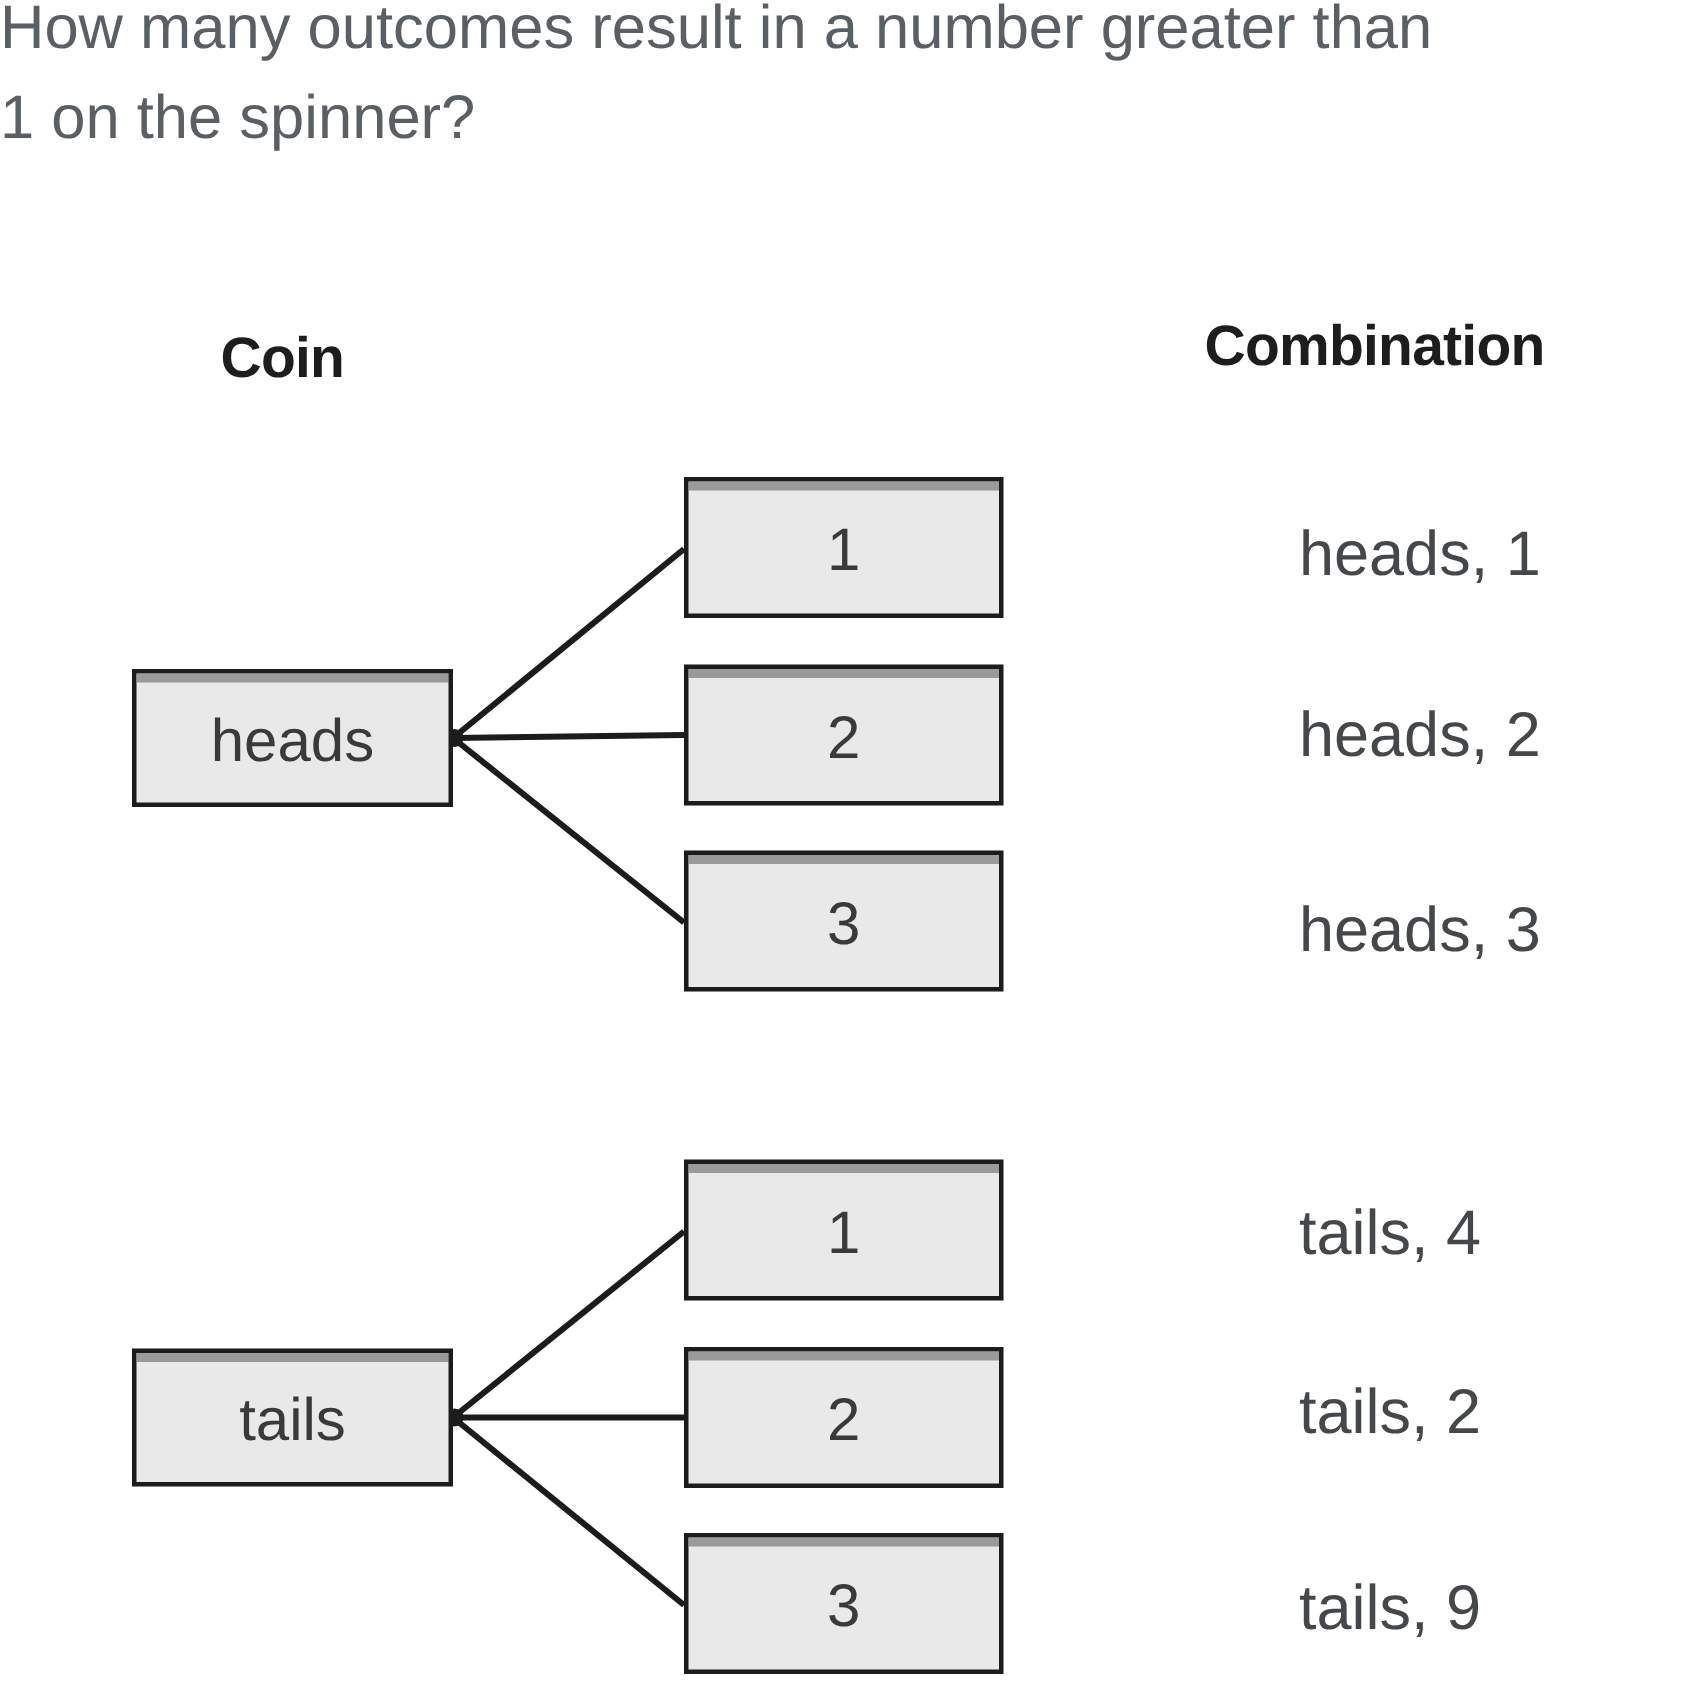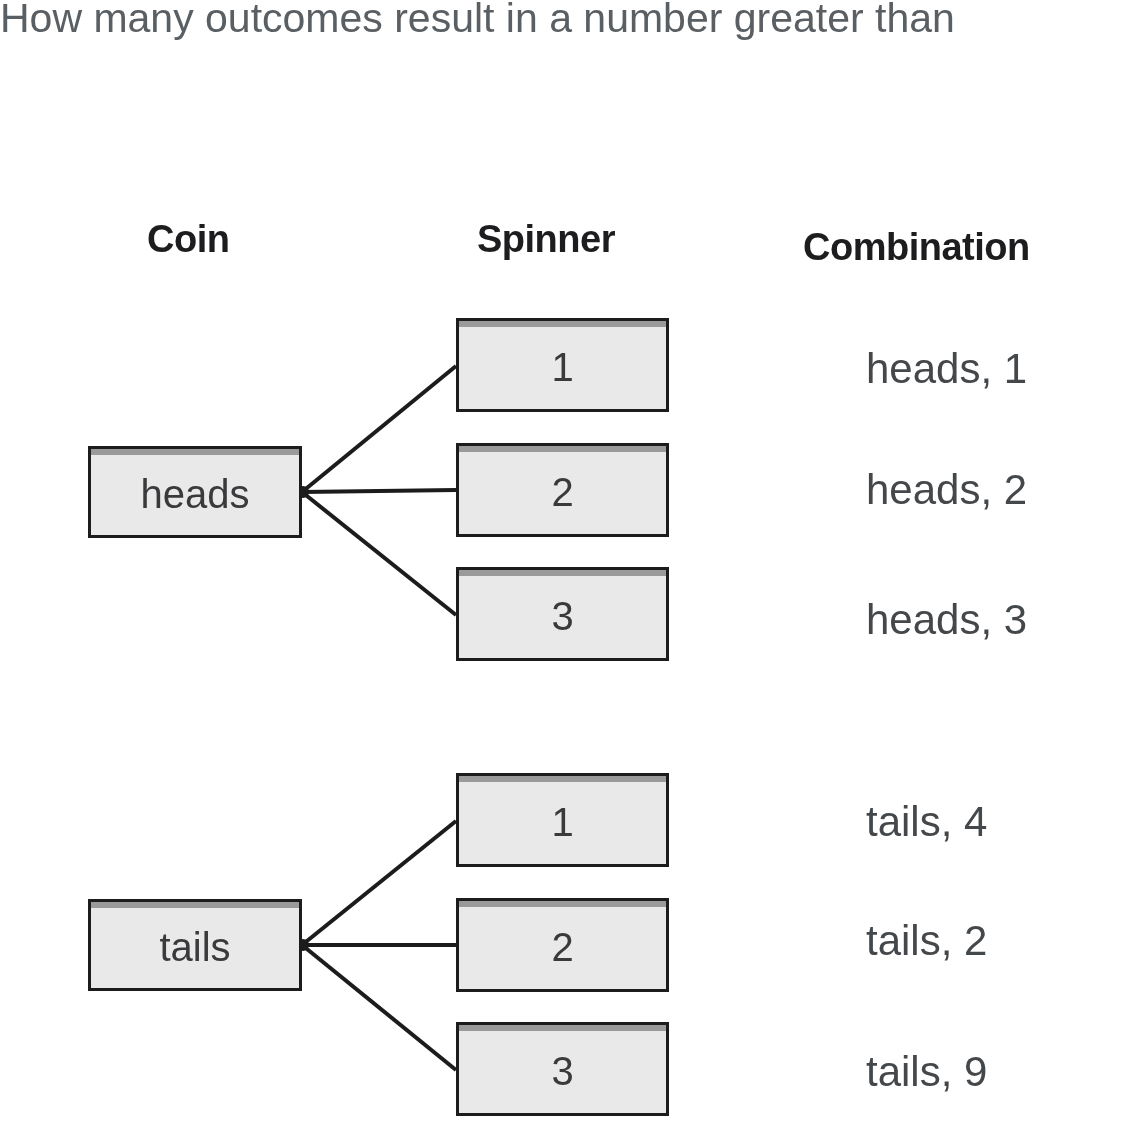--- a/index.html
+++ b/index.html
@@ -40,21 +40,21 @@
   .col-header {
     position: absolute;
     font-size: 38px;
     font-weight: bold;
     color: #1d1d1f;
     letter-spacing: -0.5px;
     white-space: nowrap;
   }
   #hdr-coin        { left: 147px; top: 218px; }
   #hdr-spinner     { left: 477px; top: 218px; }
-  #hdr-combination { left: 803px; top: 226px; }
+  #hdr-combination { left: 803px; top: 210px; }
 
   .node {
     position: absolute;
     background: #e9e9ea;
     border: 3px solid #1c1c1c;
     box-sizing: border-box;
     box-shadow: inset 0 6px 0 0 #9a9a9a;
     display: flex;
     align-items: center;
     justify-content: center;
@@ -108,40 +108,40 @@
     width: 1125px;
     height: 1125px;
     pointer-events: none;
   }
 </style>
 </head>
 <body>
 
 <div id="question">
   <div>How many outcomes result in a number greater than</div>
+  <div>1 on the spinner?</div>
 </div>
 
 <div id="diagram">
 
   <svg id="edges" viewBox="0 0 1125 1125" xmlns="http://www.w3.org/2000/svg">
 
     <g stroke="#1c1c1c" stroke-width="4" fill="none">
       <line x1="302" y1="492" x2="456" y2="366"></line>
       <line x1="302" y1="492" x2="456" y2="490"></line>
       <line x1="302" y1="492" x2="456" y2="615"></line>
       <line x1="302" y1="945" x2="456" y2="821"></line>
       <line x1="302" y1="945" x2="456" y2="945"></line>
       <line x1="302" y1="945" x2="456" y2="1070"></line>
     </g>
     <circle cx="303" cy="492" r="6" fill="#1c1c1c"></circle>
     <circle cx="303" cy="945" r="6" fill="#1c1c1c"></circle>
   </svg>
 
   <div class="col-header" id="hdr-coin">Coin</div>
-  <div class="col-header" id="hdr-spinner">Spinner</div>
   <div class="col-header" id="hdr-combination">Combination</div>
 
   <div class="node coin-node" id="coin-tails">
     <span>tails</span>
   </div>
   <div class="node coin-node" id="coin-heads">
     <span>heads</span>
   </div>
 
   <div class="node spin-node" id="spin-h1">

